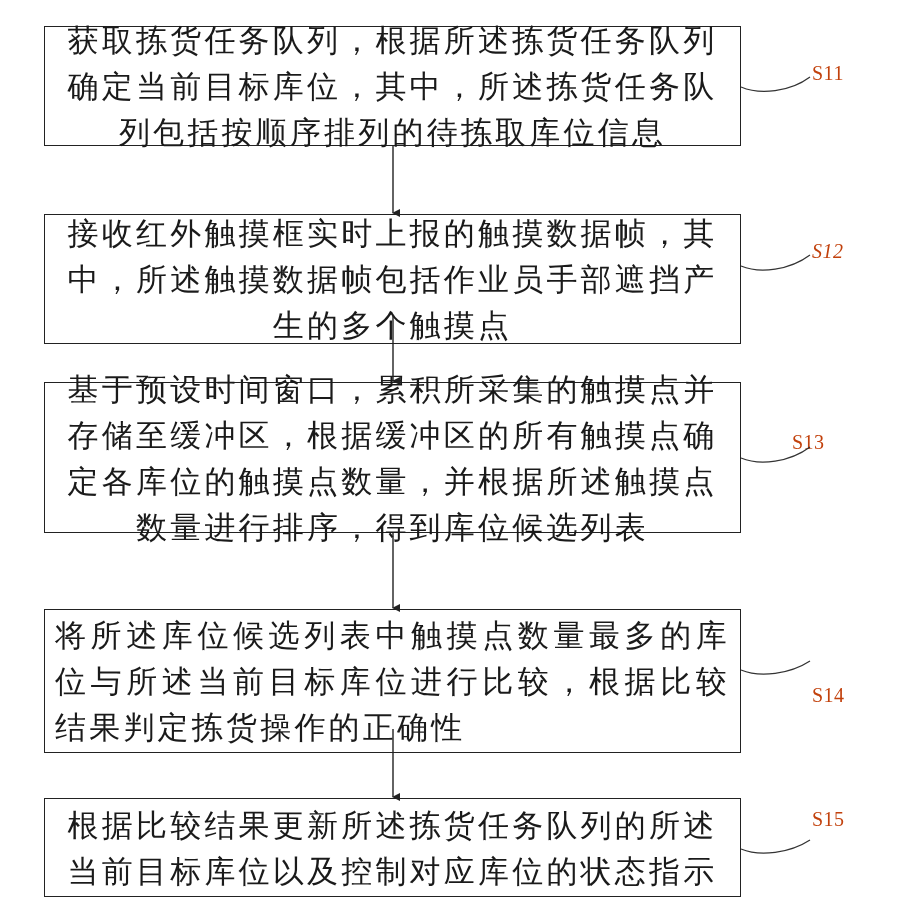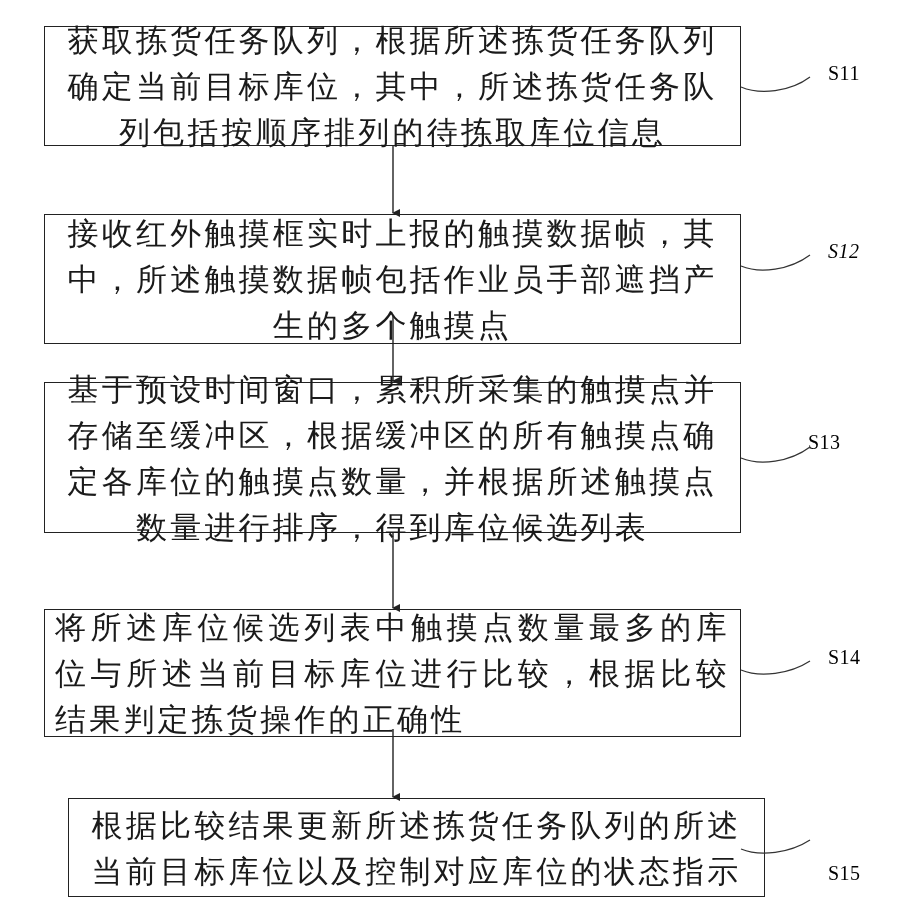--- a/index.html
+++ b/index.html
@@ -37,22 +37,21 @@
   }
   .step-text.left-last {
     text-align: justify;
     text-align-last: left;
   }
   .step-label {
     position: absolute;
     font-family: "Liberation Serif", "DejaVu Serif", serif;
     font-size: 20px;
     letter-spacing: 0.5px;
-    color: #000000;
-    margin-left: 16px;
+    color: #c2410c;
   }
   svg.overlay {
     position: absolute;
     left: 0;
     top: 0;
     width: 902px;
     height: 918px;
     pointer-events: none;
   }
 </style>
@@ -64,33 +63,33 @@
 </div>
 
 <div class="step-box" style="top:214px;height:130px;">
   <div class="step-text">接收红外触摸框实时上报的触摸数据帧，其中，所述触摸数据帧包括作业员手部遮挡产生的多个触摸点</div>
 </div>
 
 <div class="step-box" style="top:382px;height:151px;">
   <div class="step-text">基于预设时间窗口，累积所采集的触摸点并存储至缓冲区，根据缓冲区的所有触摸点确定各库位的触摸点数量，并根据所述触摸点数量进行排序，得到库位候选列表</div>
 </div>
 
-<div class="step-box" style="top:609px;height:128px;">
+<div class="step-box" style="top:609px;height:144px;">
   <div class="step-text left-last">将所述库位候选列表中触摸点数量最多的库位与所述当前目标库位进行比较，根据比较结果判定拣货操作的正确性</div>
 </div>
 
-<div class="step-box" style="top:798px;height:99px;margin-left:24px;">
+<div class="step-box" style="top:798px;height:99px;">
   <div class="step-text">根据比较结果更新所述拣货任务队列的所述当前目标库位以及控制对应库位的状态指示</div>
 </div>
 
 <div class="step-label" style="left:812px;top:62px;">S11</div>
 <div class="step-label" style="left:812px;top:240px;font-style:italic;">S12</div>
 <div class="step-label" style="left:792px;top:431px;">S13</div>
-<div class="step-label" style="left:812px;top:646px;text-align:right;">S14</div>
-<div class="step-label" style="left:812px;top:862px;font-family:Liberation Serif, serif;">S15</div>
+<div class="step-label" style="left:812px;top:684px;text-align:right;">S14</div>
+<div class="step-label" style="left:812px;top:808px;font-family:Liberation Serif, serif;">S15</div>
 
 <svg class="overlay" viewBox="0 0 902 918">
   <defs>
     <marker id="arrowhead" markerWidth="10" markerHeight="10" refX="5" refY="8" orient="auto" markerUnits="userSpaceOnUse">
       <path d="M1,1 L9,1 L5,9 Z" fill="#222"></path>
     </marker>
   </defs>
 
   <g stroke="#222" stroke-width="1.4" fill="none">
     <line x1="393" y1="146" x2="393" y2="213" marker-end="url(#arrowhead)"></line>

